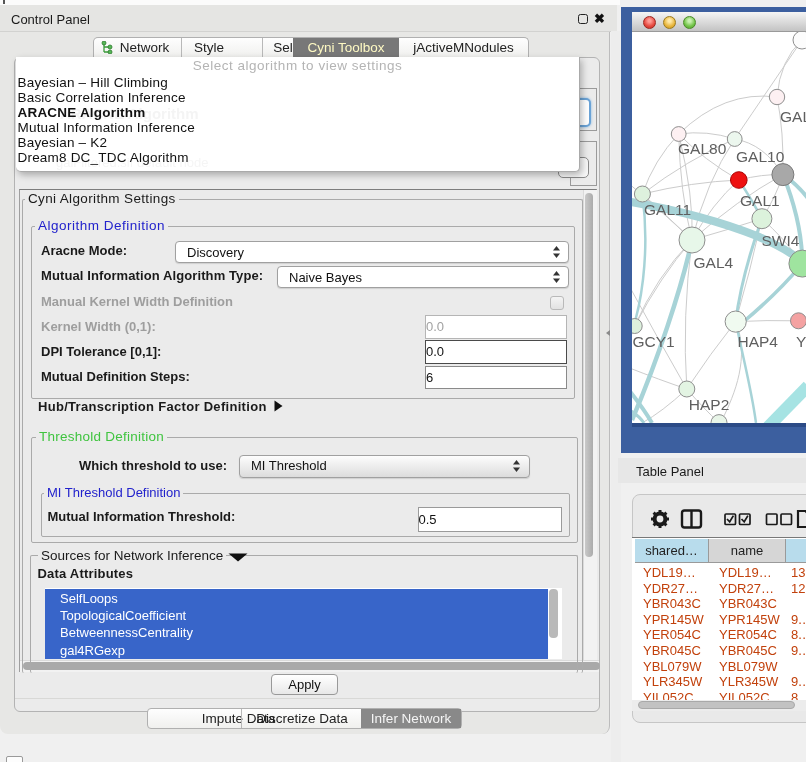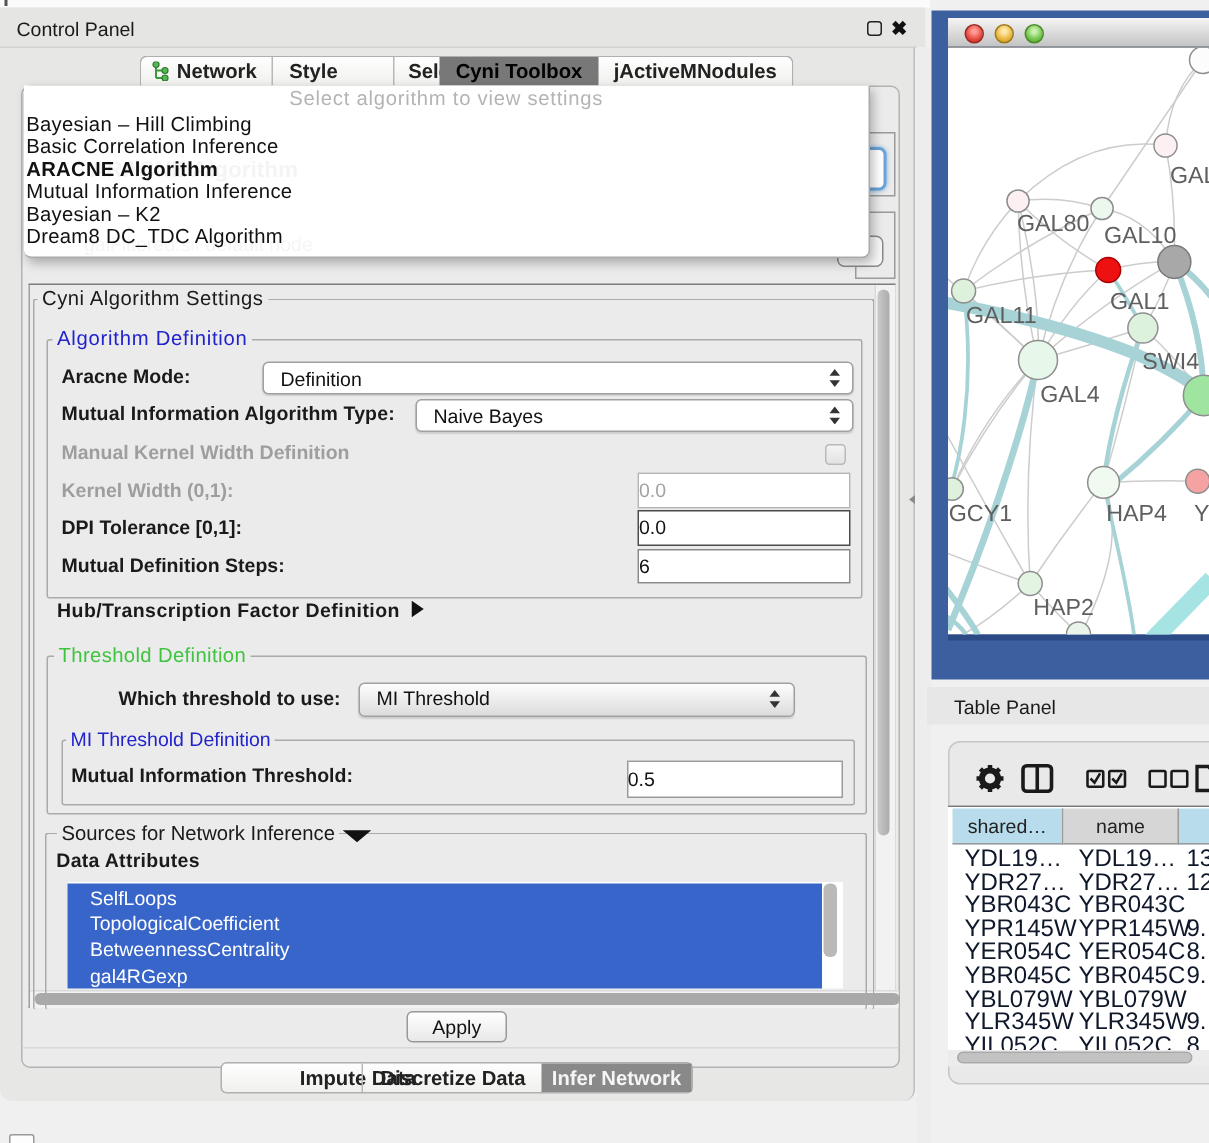--- a/index.html
+++ b/index.html
@@ -3,21 +3,21 @@
 html,body{margin:0;padding:0;}
 body{width:806px;height:762px;overflow:hidden;background:#f0f0f0;font-family:"Liberation Sans",sans-serif;position:relative;}
 .ab{position:absolute;}
 .lbl{position:absolute;font-size:13px;font-weight:bold;color:#1a1a1a;line-height:16px;white-space:nowrap;}
 .dis{color:#9e9e9e;}
 .gt{position:absolute;font-size:13.5px;color:#1a1a1a;line-height:14px;background:#ebebeb;padding:0 3px;white-space:nowrap;}
 .grp{position:absolute;border:1px solid #aaaaaa;border-radius:2px;}
 .combo{position:absolute;background:#ffffff;border:1px solid #a0a0a0;border-radius:4px;box-shadow:0 1px 1px rgba(0,0,0,0.12);}
 .combo .tx{position:absolute;left:11px;top:2.5px;font-size:13px;color:#111;}
 .fld{position:absolute;background:#fff;font-size:13px;color:#111;line-height:22px;padding-right:16px;box-sizing:border-box;}
-.tab{position:absolute;top:0;height:100%;font-size:13.5px;font-weight:bold;color:#222;text-align:center;line-height:20px;}
+.tab{position:absolute;top:0;height:100%;font-size:13.5px;font-weight:normal;color:#222;text-align:center;line-height:20px;}
 </style></head>
 <body>
 
 <div class="ab" id="win" style="left:0;top:5px;width:609px;height:729px;background:#e7e7e5;border-radius:0 0 8px 8px;border-right:1.5px solid #bcbcbc;"></div>
 <div class="ab" style="left:0;top:0;width:620px;height:5px;background:#fbfbfb;"></div>
 <div class="ab" style="left:3px;top:0;width:2px;height:4px;background:#555;"></div>
 
 <div class="ab" style="left:0;top:5px;width:617px;height:26px;background:#e5e5e3;border-bottom:1px solid #d2d2d0;"></div>
 <div class="ab" style="left:11px;top:12px;font-size:13px;color:#1a1a1a;">Control Panel</div>
 <div class="ab" style="left:578px;top:14px;width:8px;height:8px;border:1.7px solid #222;border-radius:2.5px;"></div>
@@ -31,21 +31,21 @@
   <div class="tab" style="left:0;width:87px;">
     <svg class="ab" style="left:7px;top:3px;" width="13" height="13" viewBox="0 0 13 13">
       <path d="M3 2 L3 11 M3 6 L8 6 M3 11 L8 11" stroke="#3a9a3a" stroke-width="1.3" fill="none"></path>
       <circle cx="3" cy="2" r="2" fill="#55b855" stroke="#2d7a2d" stroke-width="0.8"></circle>
       <circle cx="9" cy="6" r="2" fill="#55b855" stroke="#2d7a2d" stroke-width="0.8"></circle>
       <circle cx="9" cy="11" r="2" fill="#55b855" stroke="#2d7a2d" stroke-width="0.8"></circle>
     </svg>
     <span style="margin-left:14px;">Network</span></div>
   <div class="tab" style="left:87px;width:54px;border-left:1px solid #b8b8b8;">Style</div>
   <div class="tab" style="left:141px;width:58px;border-left:1px solid #b8b8b8;margin-left:27px;">Select</div>
-  <div class="tab" style="left:199px;width:106px;background:#787878;color:#000000;">Cyni Toolbox</div>
+  <div class="tab" style="left:199px;width:106px;background:#787878;color:#fef9c3;">Cyni Toolbox</div>
   <div class="tab" style="left:305px;width:129px;">jActiveMNodules</div>
 </div>
 
 <div class="ab" style="left:570px;top:88px;width:25px;height:41px;border:1px solid #9a9a9a;background:#ebebeb;"></div>
 <div class="ab" style="left:560px;top:98px;width:27px;height:25px;background:#fff;border:2px solid #6ba3d6;border-radius:5px;box-shadow:0 0 3px #86b7e2;"></div>
 <div class="ab" style="left:570px;top:141px;width:25px;height:43px;border:1px solid #9a9a9a;background:#ebebeb;"></div>
 <div class="ab" style="left:558px;top:157px;width:29px;height:19px;background:#f7f7f7;border:1.5px solid #8a8a8a;border-radius:5px;"></div>
 
 <div class="ab" style="left:19px;top:189px;width:578px;height:483px;background:#ebebeb;border:1px solid #9f9f9f;border-top-color:#7c7c7c;box-sizing:border-box;"></div>
 
@@ -56,21 +56,21 @@
 <div class="ab" style="left:23px;top:662px;width:577px;height:7.5px;background:#a9a9a9;border-radius:4px;"></div>
 
 <div class="grp" style="left:21.5px;top:199px;width:559px;height:473px;border-bottom:none;"></div>
 <span class="gt" style="left:25px;top:192px;letter-spacing:0.35px;">Cyni Algorithm Settings</span>
 
 <div class="grp" style="left:31px;top:226px;width:542px;height:171px;"></div>
 <span class="gt" style="left:35px;top:219px;color:#2222cc;letter-spacing:0.5px;">Algorithm Definition</span>
 
 <div class="lbl" style="left:41px;top:243px;">Aracne Mode:</div>
 <div class="combo" style="left:175px;top:241px;width:392px;height:20px;">
-  <span class="tx">Definition</span>
+  <span class="tx">Discovery</span>
   <svg class="ab" style="right:7px;top:4px;" width="9" height="12" viewBox="0 0 9 12">
       <path d="M4.5 0 L8 4.5 L1 4.5 Z" fill="#333"></path>
       <path d="M4.5 12 L8 7.5 L1 7.5 Z" fill="#333"></path>
     </svg>
 </div>
 <div class="lbl" style="left:41px;top:268px;letter-spacing:0.1px;">Mutual Information Algorithm Type:</div>
 <div class="combo" style="left:277px;top:266px;width:290px;height:20px;">
   <span class="tx">Naive Bayes</span>
   <svg class="ab" style="right:7px;top:4px;" width="9" height="12" viewBox="0 0 9 12">
       <path d="M4.5 0 L8 4.5 L1 4.5 Z" fill="#333"></path>
@@ -268,19 +268,19 @@
       <rect x="133" y="6" width="10.5" height="10.5" rx="1"></rect>
     </g>
     <path d="M150 3 L157.5 3 L161 7 L161 19 L150 19 Z" stroke-width="2.2"></path>
   </g>
 </svg>
 
 <div class="ab" style="left:632px;top:537px;width:174px;height:163px;background:#ffffff;border-top:1.5px solid #787878;"></div>
 <div class="ab" style="left:635px;top:538.5px;width:74px;height:24.5px;background:#b8dcec;border-right:1px solid #9a9a9a;border-bottom:1px solid #9a9a9a;box-sizing:border-box;text-align:center;line-height:24px;font-size:13px;color:#222;">shared…</div>
 <div class="ab" style="left:709px;top:538.5px;width:77px;height:24.5px;background:#d6d6d6;border-right:1px solid #9a9a9a;border-bottom:1px solid #9a9a9a;box-sizing:border-box;text-align:center;line-height:24px;font-size:13px;color:#222;">name</div>
 <div class="ab" style="left:786px;top:538.5px;width:20px;height:24.5px;background:#b8dcec;border-bottom:1px solid #9a9a9a;box-sizing:border-box;"></div>
-<div class="ab" style="left:632px;top:563px;width:174px;height:137px;overflow:hidden;font-size:16px;color:#0f172a;">
+<div class="ab" style="left:632px;top:563px;width:174px;height:137px;overflow:hidden;font-size:13px;color:#c2410c;">
   <div style="position:absolute;left:11px;top:2px;line-height:15.6px;">YDL19…<br>YDR27…<br>YBR043C<br>YPR145W<br>YER054C<br>YBR045C<br>YBL079W<br>YLR345W<br>YIL052C</div>
   <div style="position:absolute;left:87px;top:2px;line-height:15.6px;">YDL19…<br>YDR27…<br>YBR043C<br>YPR145W<br>YER054C<br>YBR045C<br>YBL079W<br>YLR345W<br>YIL052C</div>
   <div style="position:absolute;left:159px;top:2px;line-height:15.6px;">13…<br>12…<br>&nbsp;<br>9.…<br>8.…<br>9.…<br>&nbsp;<br>9.…<br>8.</div>
 </div>
 <div class="ab" style="left:632px;top:700px;width:174px;height:11px;background:#ececec;"></div>
 <div class="ab" style="left:638px;top:701px;width:157px;height:8px;background:#c2c2c2;border:1px solid #a9a9a9;border-radius:4.5px;box-sizing:border-box;"></div>
 
 </body></html>

